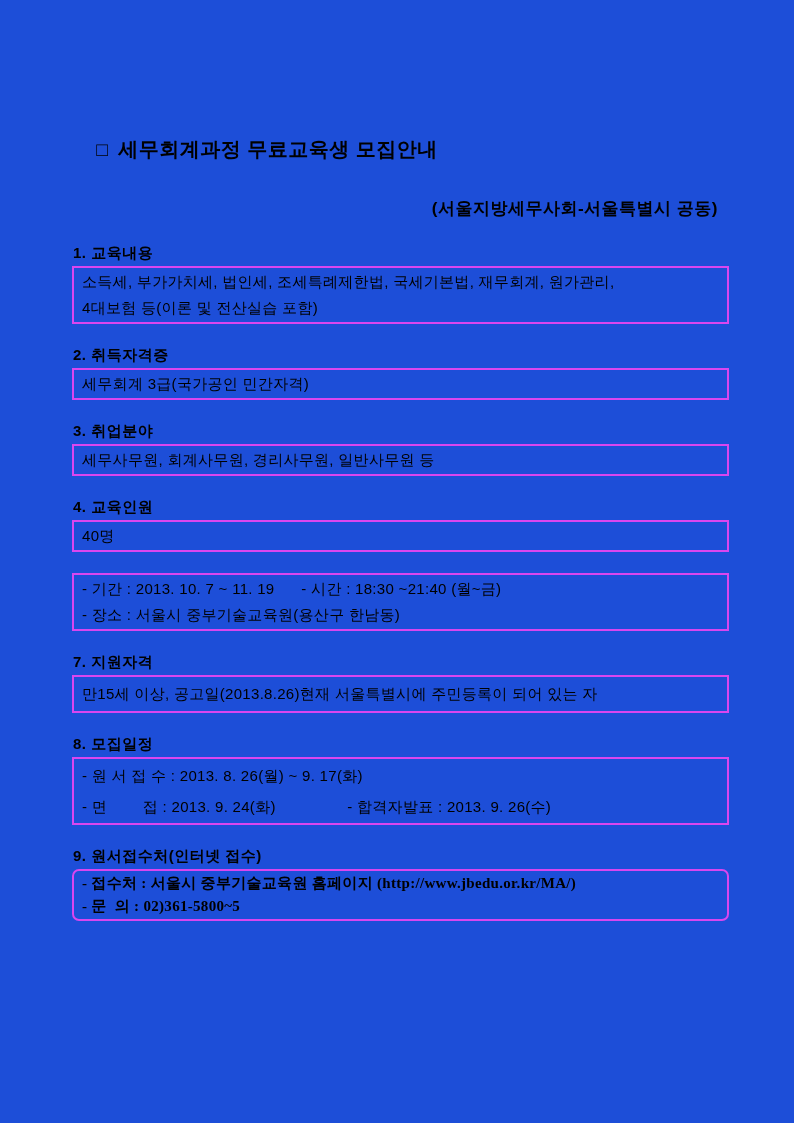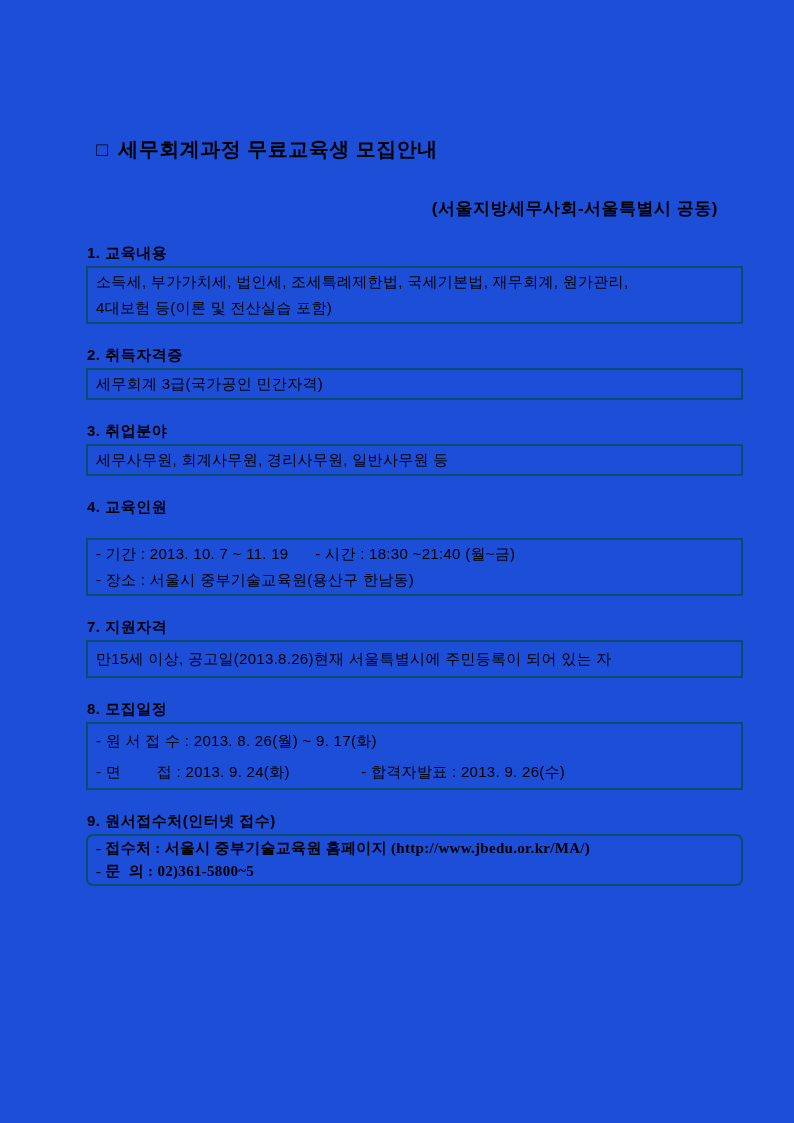--- a/index.html
+++ b/index.html
@@ -39,35 +39,34 @@
     font-size: 17px;
     line-height: 24px;
     font-weight: bold;
     margin: 8px 0 0 22px;
     letter-spacing: 0.5px;
     white-space: pre;
     text-align: right;
   }
   .sections {
     margin-top: 22px;
-    margin-left: 14px;
   }
   .section {
     margin-bottom: 21px;
   }
   .section-heading {
     font-size: 15px;
     line-height: 20px;
     font-weight: bold;
     margin: 0 0 3px 1px;
     letter-spacing: 0.5px;
     white-space: pre;
   }
   .box {
-    border: 2px solid #0c4a6e;
+    border: 2px solid #d946ef;
     box-sizing: border-box;
     padding: 1px 8px;
     width: 657px;
   }
   .box-line {
     font-size: 15px;
     line-height: 26px;
     white-space: pre-wrap;
     letter-spacing: 0.3px;
   }
@@ -113,20 +112,23 @@
 
     <div class="section s3">
       <div class="section-heading">3. 취업분야</div>
       <div class="box">
         <div class="box-line">세무사무원, 회계사무원, 경리사무원, 일반사무원 등</div>
       </div>
     </div>
 
     <div class="section s4">
       <div class="section-heading">4. 교육인원</div>
+      <div class="box">
+        <div class="box-line">40명</div>
+      </div>
     </div>
 
     <div class="section s5">
       <div class="box">
         <div class="box-line">- 기간 : 2013. 10. 7 ~ 11. 19      - 시간 : 18:30 ~21:40 (월~금)</div>
         <div class="box-line">- 장소 : 서울시 중부기술교육원(용산구 한남동)</div>
       </div>
     </div>
 
 

